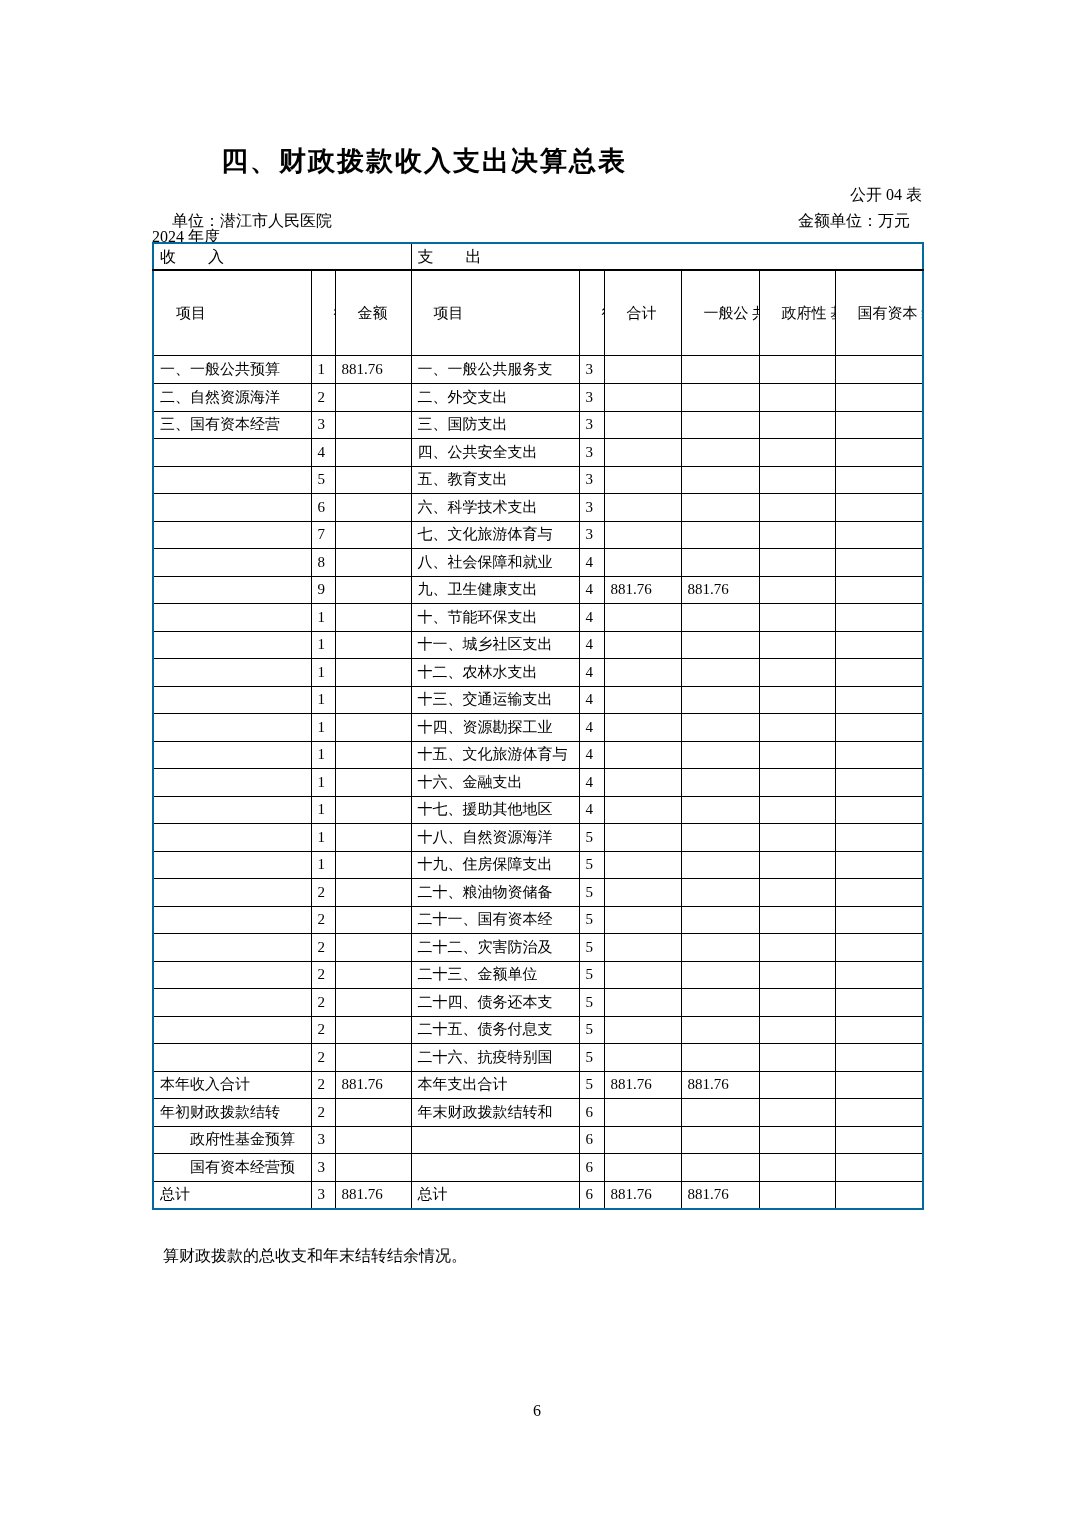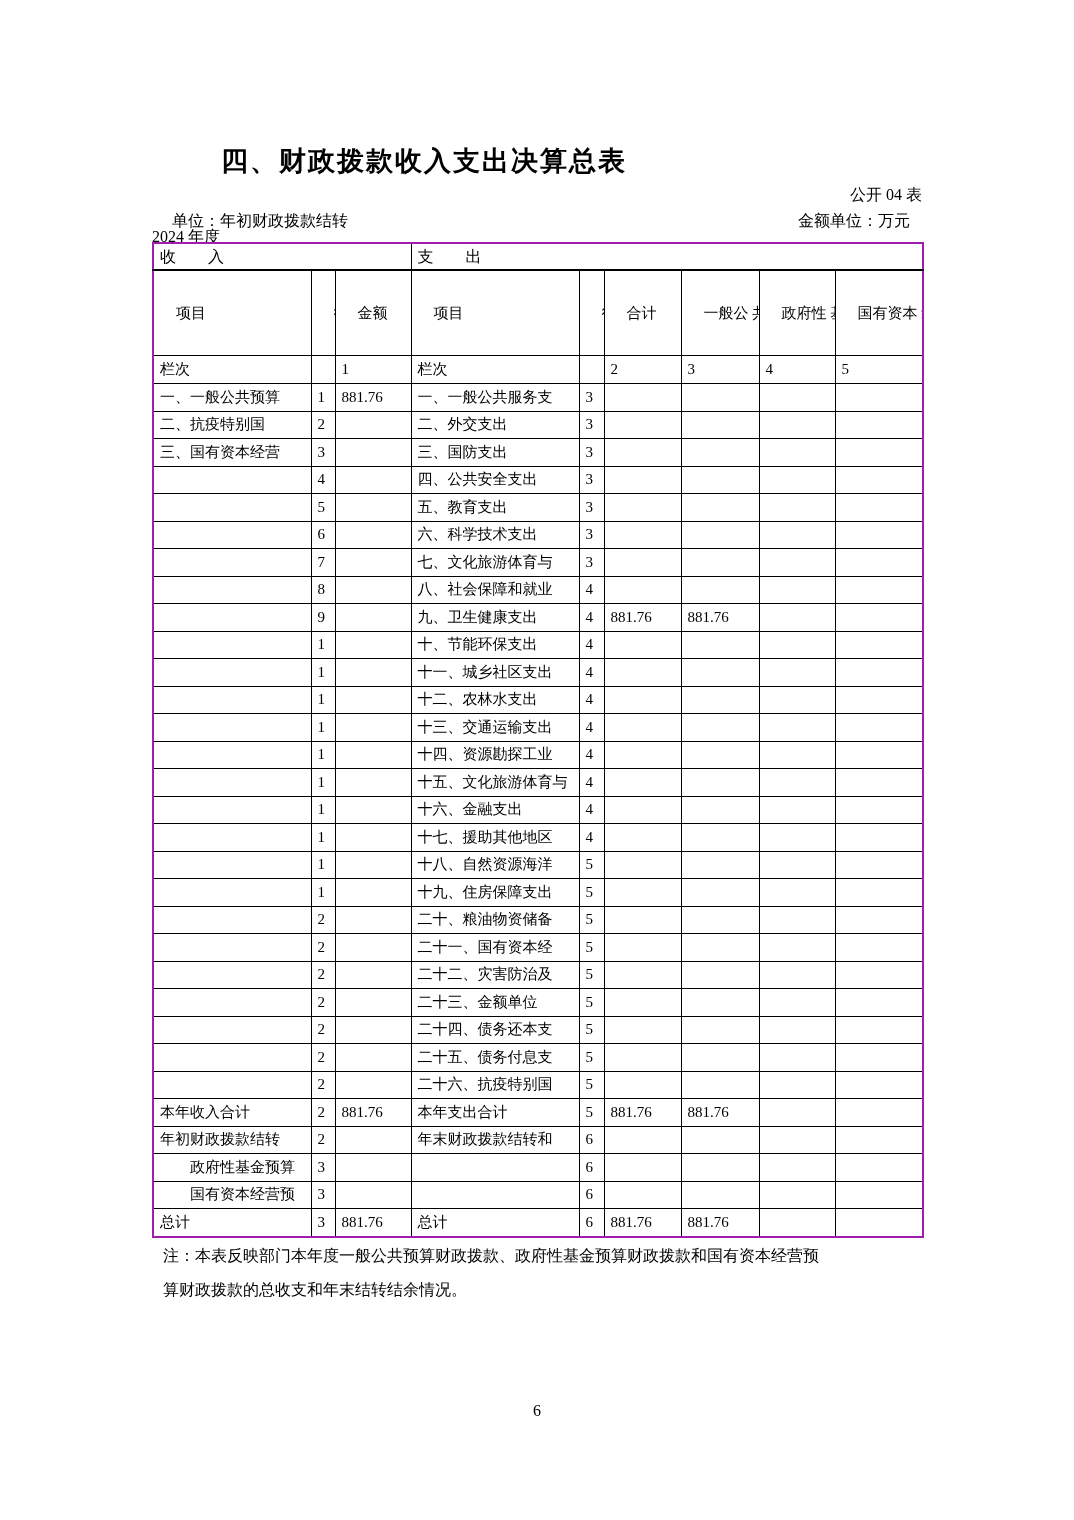--- a/index.html
+++ b/index.html
@@ -16,21 +16,21 @@
   }
   .table-code { position:absolute; right:152px; top:185px; font-size:16px; }
   .meta { position:absolute; left:152px; top:211px; width:770px; height:24px; font-size:16px; }
   .meta-unit  { position:absolute; left:20px; top:0; }
   .meta-year  { position:absolute; left:0; top:16px; width:100%; text-align:left; }
   .meta-amount{ position:absolute; right:12px; top:0; }
 
   table.budget {
     position:absolute; left:152px; top:242px; width:770px;
     border-collapse:collapse; table-layout:fixed;
-    border:2px solid #a21caf;
+    border:2px solid #0369a1;
   }
   table.budget td {
     border:1px solid #000; font-size:15px; padding:0 6px;
     overflow:hidden; white-space:nowrap; line-height:1.25;
     vertical-align:middle; text-align:left;
   }
   tr.section-row td { height:25px; font-size:16px; border-bottom-width:2px; }
   tr.head-row td { height:84px;padding-left:22px; }
   td.prewrap { white-space:pre-line; line-height:1.8; }
   td.num { text-align:center; padding:0 1px; }
@@ -43,21 +43,21 @@
 </head>
 <body>
 
 <div class="page">
 
   <h1 class="title">四、财政拨款收入支出决算总表</h1>
 
   <div class="table-code">公开 04 表</div>
 
   <div class="meta">
-    <span class="meta-unit">单位：年初财政拨款结转</span>
+    <span class="meta-unit">单位：潜江市人民医院</span>
     <span class="meta-year">2024 年度</span>
     <span class="meta-amount">金额单位：万元</span>
   </div>
 
   <table class="budget">
     <colgroup>
       <col style="width:158px">
         <col style="width:24px">
         <col style="width:76px">
       <col style="width:168px">
@@ -87,43 +87,32 @@
         <td class="prewrap">政府性
 基金预
 算财政</td>
         <td class="prewrap">国有资本
 经营预算
 财政拨款</td>
       </tr>
     </thead>
     <tbody class="rows" id="rows">
         <tr>
-          <td>栏次</td>
-          <td class="num"></td>
-          <td>1</td>
-          <td>栏次</td>
-          <td class="num"></td>
-          <td>2</td>
-          <td>3</td>
-          <td>4</td>
-          <td>5</td>
-        </tr>
-        <tr>
           <td>一、一般公共预算</td>
           <td class="num">1</td>
           <td>881.76</td>
           <td>一、一般公共服务支</td>
           <td class="num">3</td>
           <td></td>
           <td></td>
           <td></td>
           <td></td>
         </tr>
         <tr>
-          <td>二、抗疫特别国</td>
+          <td>二、自然资源海洋</td>
           <td class="num">2</td>
           <td></td>
           <td>二、外交支出</td>
           <td class="num">3</td>
           <td></td>
           <td></td>
           <td></td>
           <td></td>
         </tr>
         <tr>
@@ -442,19 +431,18 @@
           <td class="num">6</td>
           <td>881.76</td>
           <td>881.76</td>
           <td></td>
           <td></td>
         </tr>
       </tbody>
   </table>
 
   <div class="note">
-    <div>注：本表反映部门本年度一般公共预算财政拨款、政府性基金预算财政拨款和国有资本经营预</div>
     <div>算财政拨款的总收支和年末结转结余情况。</div>
   </div>
 
   <div class="pageno">6</div>
 
 </div>
 
 </body></html>

